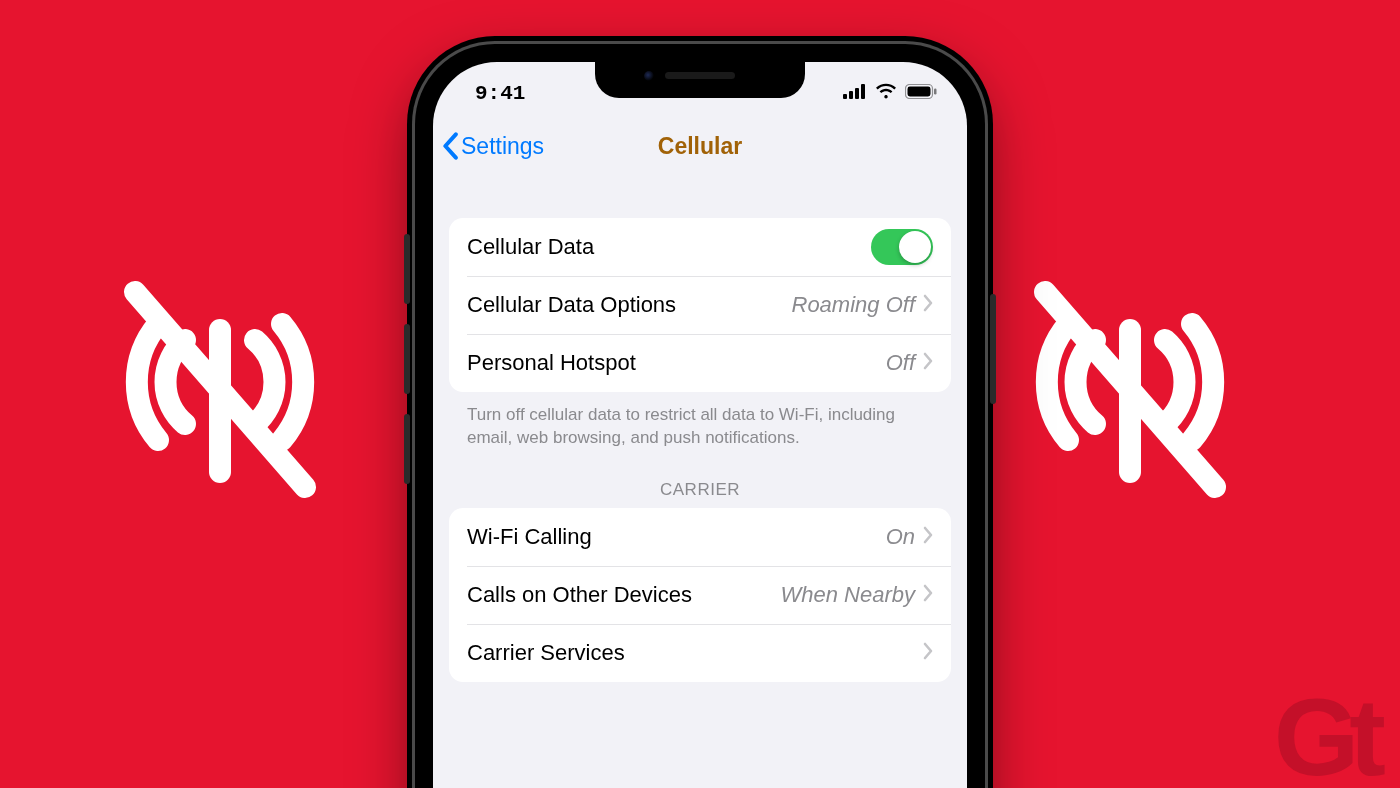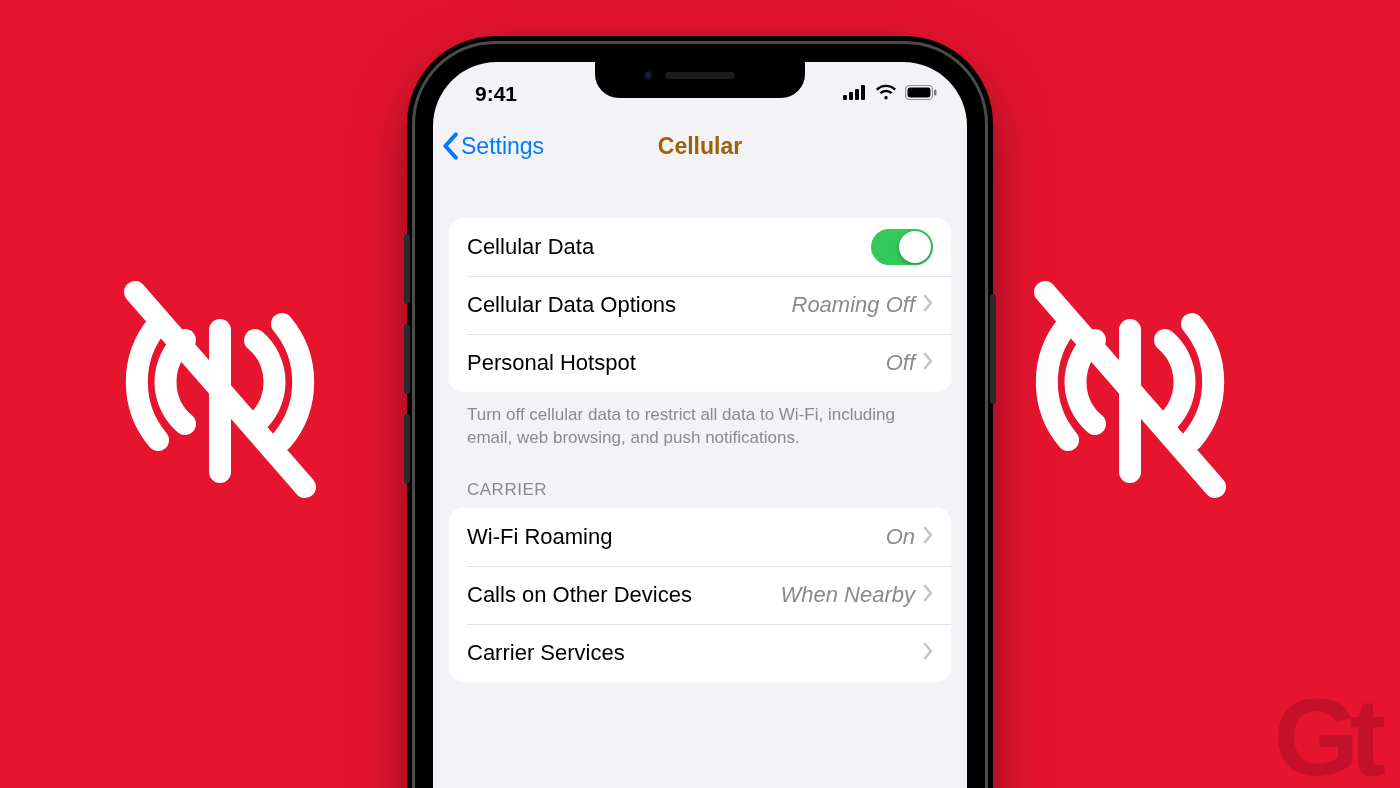--- a/index.html
+++ b/index.html
@@ -101,20 +101,21 @@
   
   .status-bar {
     position: relative;
     height: 56px;
     display: flex;
     align-items: center;
     font-size: 20px;
     font-weight: 600;
     color: #000;
     padding: 8px 0 0 0;
+    font-family: Liberation Mono, monospace;
   }
   .status-bar .time {
     position: absolute;
     left: 42px; top: 20px;
     font-size: 21px;
   }
   .status-bar .right-icons {
     position: absolute;
     right: 30px; top: 20px;
     display: flex;
@@ -210,20 +211,21 @@
     color: #8a8a8e;
     font-size: 17px;
     line-height: 1.35;
   }
 
   .section-header {
     padding: 30px 18px 8px 18px;
     color: #8a8a8e;
     font-size: 17px;
     letter-spacing: 0.5px;
+    text-align: center;
   }
 </style>
 </head>
 <body>
 
 <div class="no-signal left">
   <svg width="260" height="260" viewBox="0 0 260 260">
     <g stroke="#fff" stroke-width="22" stroke-linecap="round" fill="none">
       <line x1="130" y1="68" x2="130" y2="210"></line>
       <path d="M95 78 A55 55 0 0 0 95 162"></path>
@@ -325,21 +327,21 @@
           </span>
         </div>
       </div>
 
       <div class="footer-note">Turn off cellular data to restrict all data to Wi-Fi, including email, web browsing, and push notifications.</div>
 
       <div class="section-header">CARRIER</div>
 
       <div class="group">
         <div class="row">
-          <span class="label">Wi-Fi Roaming</span>
+          <span class="label">Wi-Fi Calling</span>
           <span class="value">On</span>
           <span class="chevron">
             <svg width="10" height="18" viewBox="0 0 10 18">
                 <path d="M2 2 L8 9 L2 16" stroke="#c5c5c8" stroke-width="2.6" stroke-linecap="round" stroke-linejoin="round" fill="none"></path>
               </svg>
           </span>
         </div>
         <div class="row">
           <span class="label">Calls on Other Devices</span>
           <span class="value">When Nearby</span>

